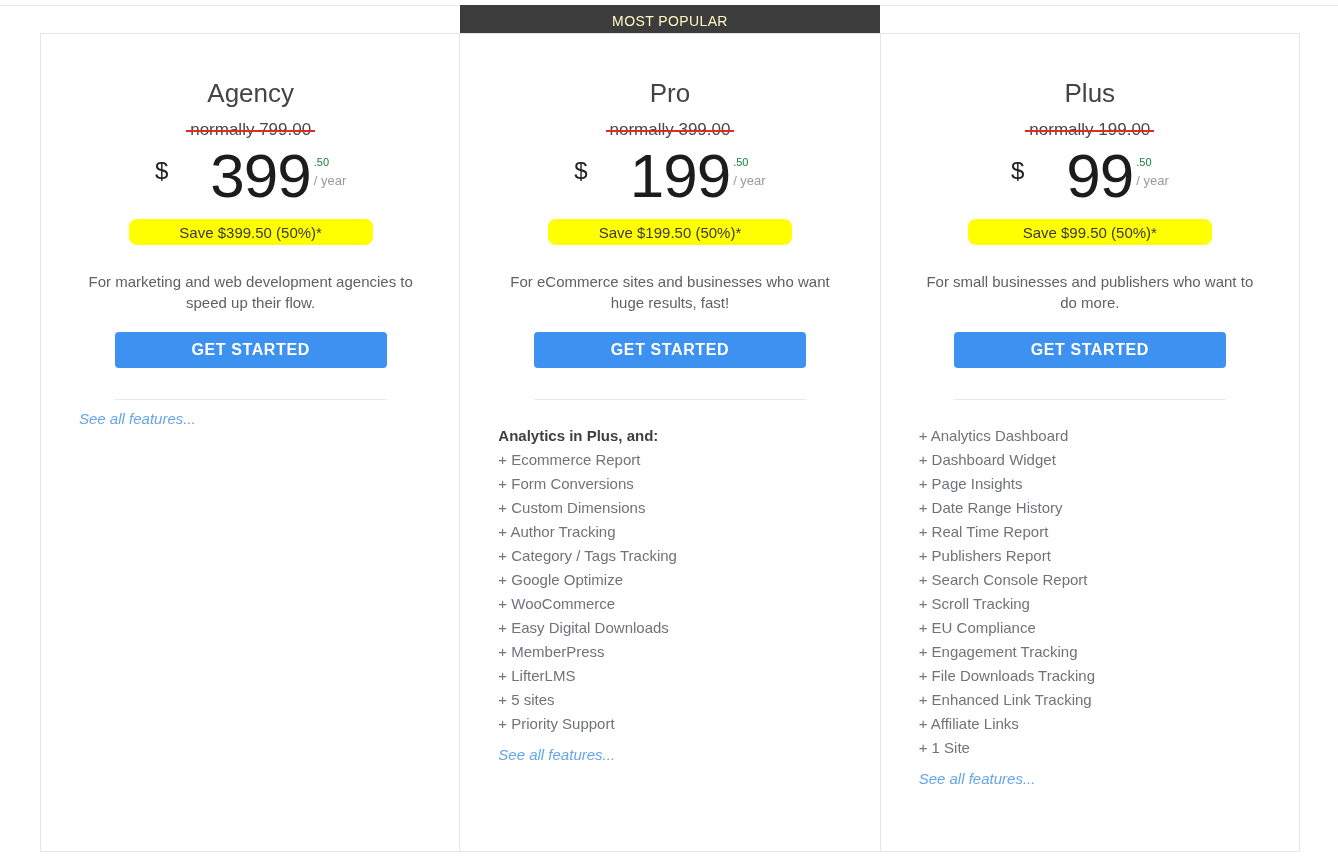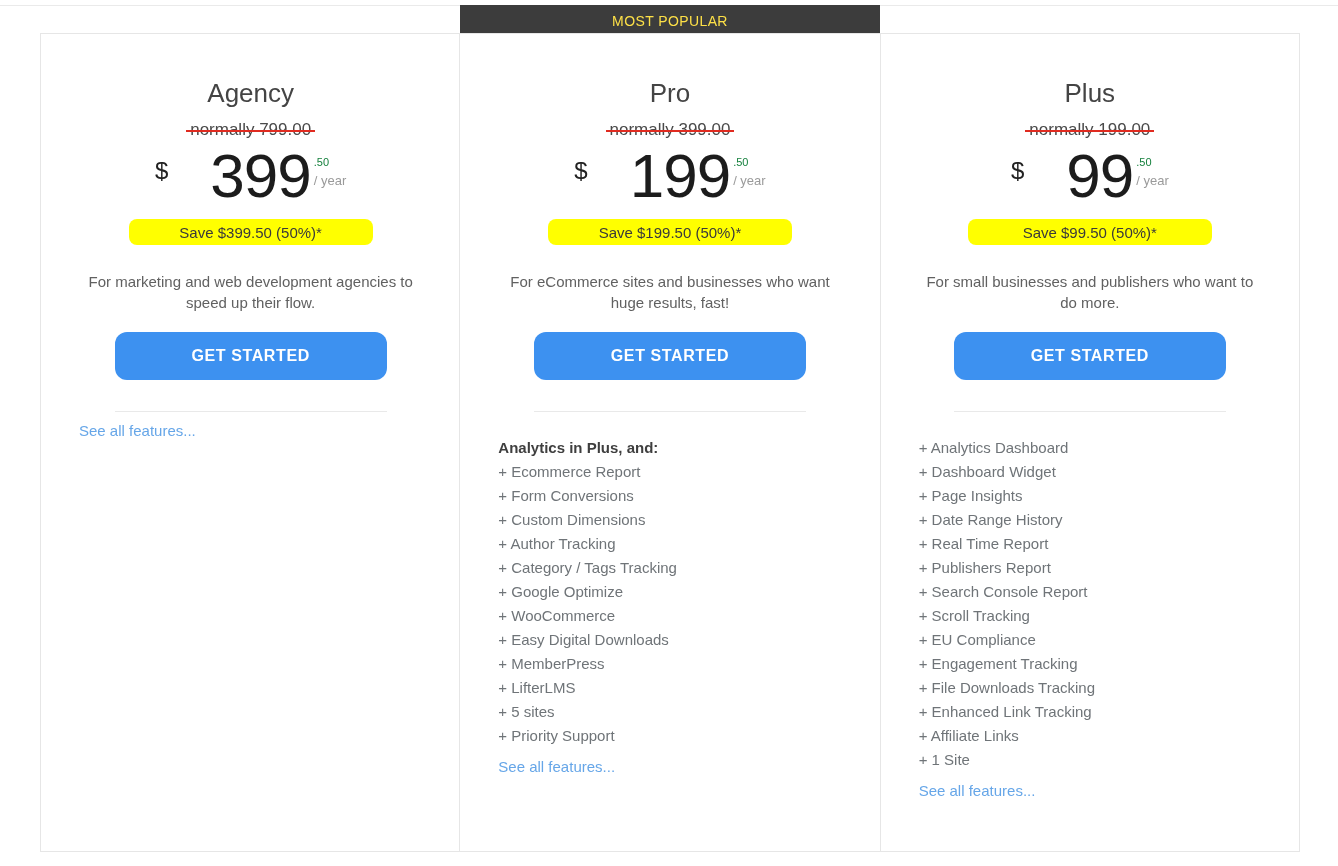--- a/index.html
+++ b/index.html
@@ -30,21 +30,21 @@
   }
 
   
   .popular-banner {
     position: absolute;
     left: 460px;
     top: 5px;
     width: 420px;
     height: 31px;
     background: #3c3c3c;
-    color: #fde047;
+    color: #fef9c3;
     font-size: 14px;
     letter-spacing: 0.4px;
     display: flex;
     align-items: center;
     justify-content: center;
   }
 
   
   .cards {
     position: absolute;
@@ -169,24 +169,24 @@
     font-size: 15px;
     line-height: 21px;
     color: #616161;
     padding: 0 12px;
   }
 
   .cta {
     display: block;
     margin: 19px auto 0 auto;
     width: 272px;
-    height: 48px;
+    height: 36px;
     background: #3d91f0;
     border: none;
-    border-radius: 12px;
+    border-radius: 4px;
     color: #ffffff;
     font-size: 16px;
     font-weight: bold;
     letter-spacing: 0.6px;
     font-family: "Liberation Sans", sans-serif;
     cursor: pointer;
   }
 
   .divider {
     width: 272px;
@@ -215,20 +215,21 @@
   }
 
   .see-all {
     display: inline-block;
     margin-top: 10px;
     margin-left: 14px;
     font-size: 15px;
     color: #66a6e8;
     text-decoration: none;
     cursor: pointer;
+    font-style: italic;
   }
 </style>
 </head>
 <body>
 
 <div id="pricing-root">
 
   <div class="top-rule"></div>
 
   <div class="popular-banner">

